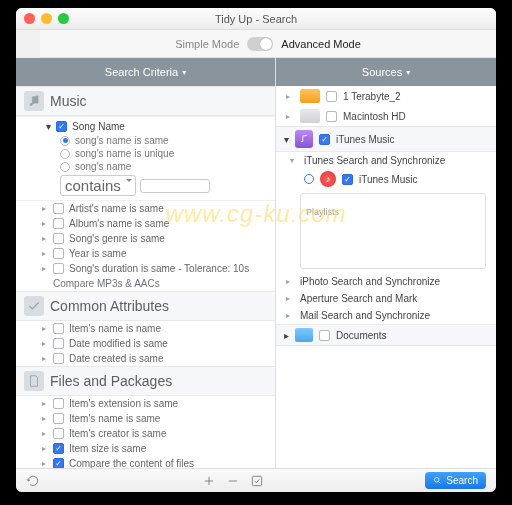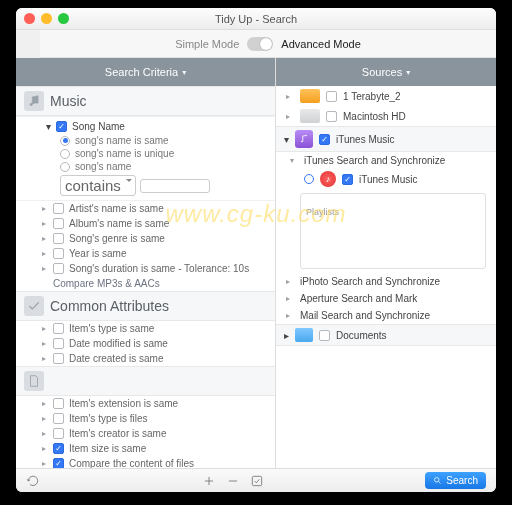--- a/index.html
+++ b/index.html
@@ -160,49 +160,50 @@
           <span class="sicon">
               <svg viewBox="0 0 24 24">
                 <path d="M4 12l5 5L20 6" fill="none" stroke="#9aa2aa" stroke-width="2"></path>
               </svg>
             </span>
           <span class="sect-title">Common Attributes</span>
         </div>
         <div class="row">
             <span class="disc">▸</span>
             <span class="cbx"></span>
-            <span>Item's type is same</span>
+            <span>Item's name is name</span>
           </div>
         <div class="row">
             <span class="disc">▸</span>
             <span class="cbx"></span>
             <span>Date modified is same</span>
           </div>
         <div class="row">
             <span class="disc">▸</span>
             <span class="cbx"></span>
             <span>Date created is same</span>
           </div>
 
         <div class="section">
           <span class="sicon">
               <svg viewBox="0 0 24 24">
                 <path d="M6 3h9l3 3v15H6z" fill="none" stroke="#9aa2aa" stroke-width="1.5"></path>
               </svg>
             </span>
+          <span class="sect-title">Files and Packages</span>
         </div>
         <div class="row">
             <span class="disc">▸</span>
             <span class="cbx"></span>
             <span>Item's extension is same</span>
           </div>
         <div class="row">
             <span class="disc">▸</span>
             <span class="cbx"></span>
-            <span>Item's type is files</span>
+            <span>Item's name is same</span>
           </div>
         <div class="row">
             <span class="disc">▸</span>
             <span class="cbx"></span>
             <span>Item's creator is same</span>
           </div>
         <div class="row">
             <span class="disc">▸</span>
             <span class="cbx on">✓</span>
             <span>Item size is same</span>

